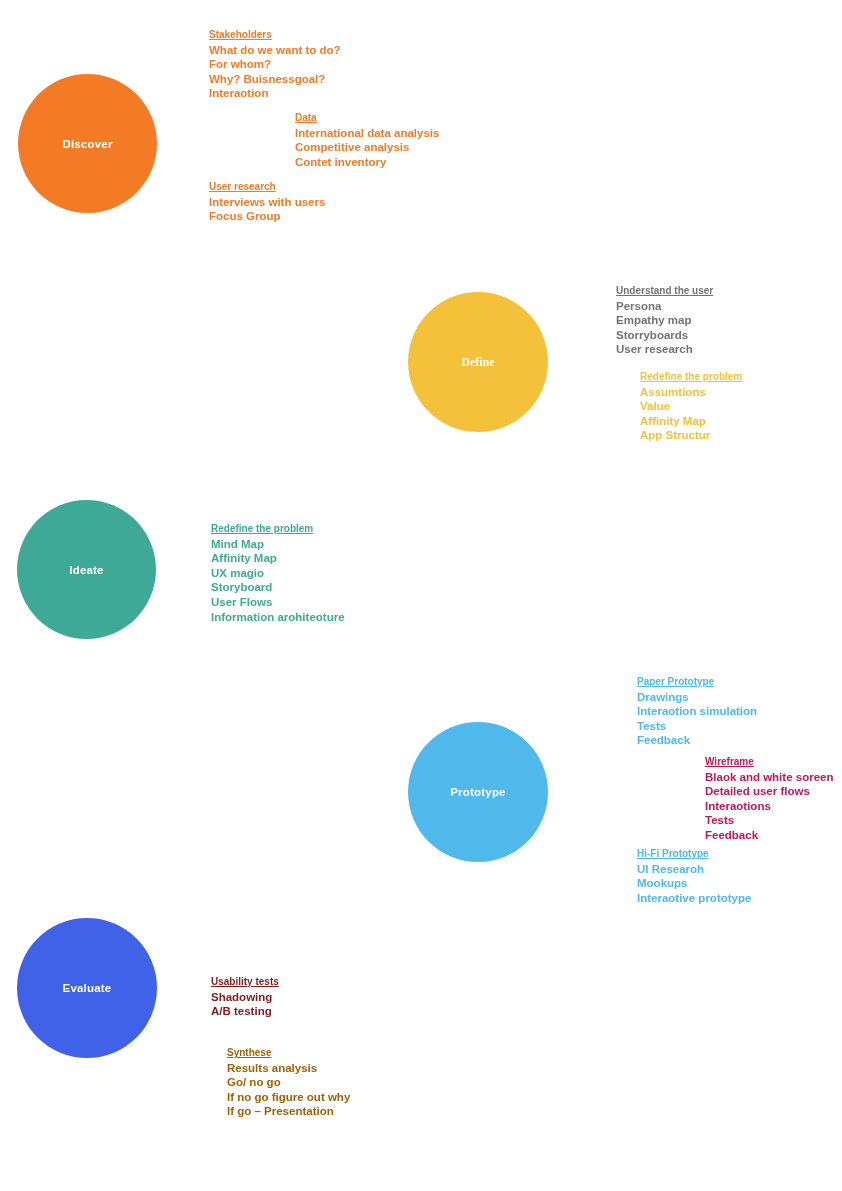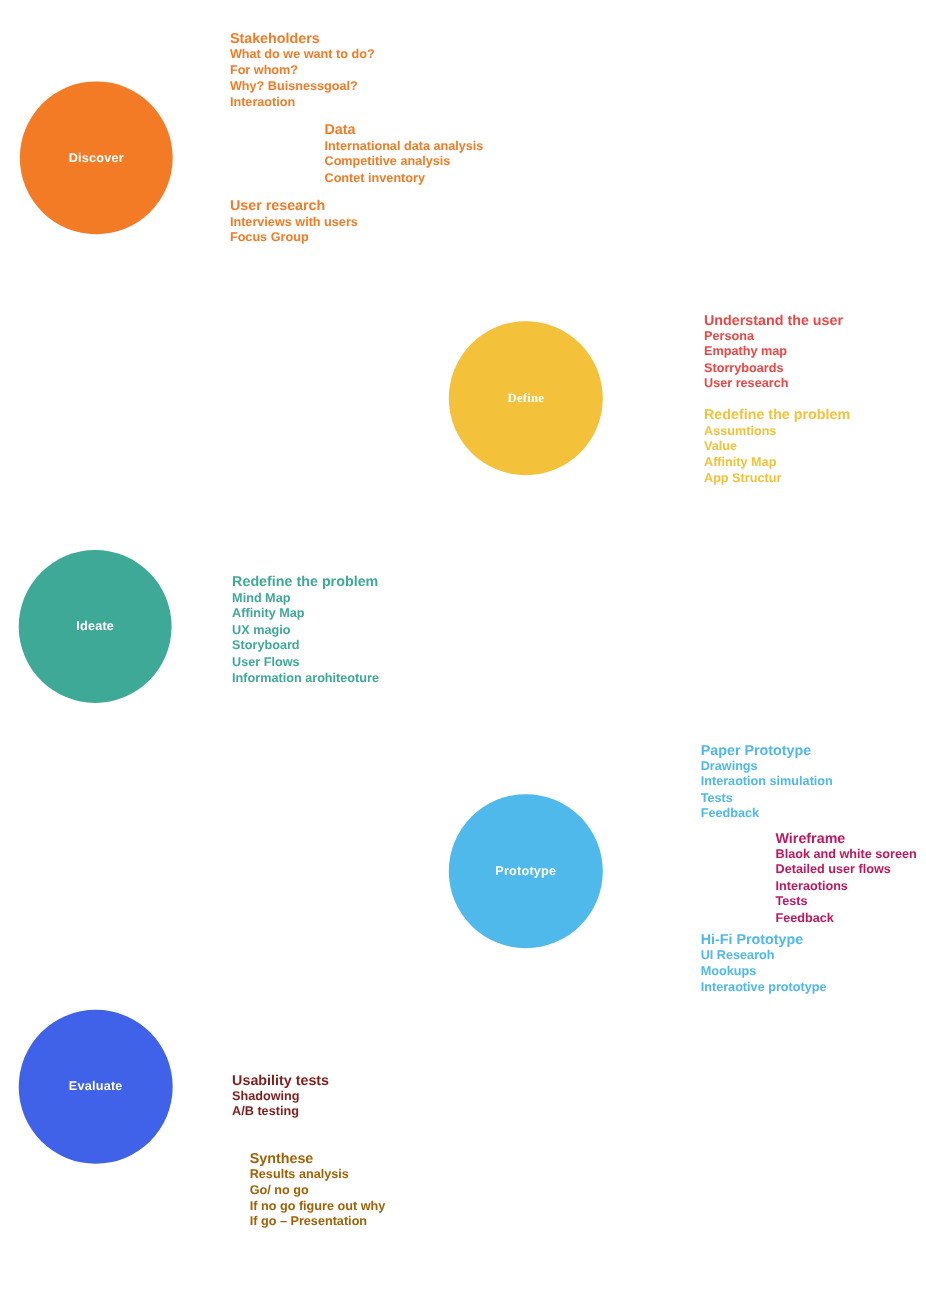--- a/index.html
+++ b/index.html
@@ -30,24 +30,25 @@
     font-size: 11.5px;
     font-weight: bold;
     letter-spacing: 0.2px;
     text-align: center;
     user-select: none;
   }
   .text-block {
     position: absolute;
   }
   .block-heading {
-    font-size: 13px;
+    font-size: 10px;
     font-weight: bold;
     line-height: 14.6px;
     white-space: nowrap;
+    text-decoration: underline;
   }
   .block-item {
     font-size: 11.5px;
     font-weight: bold;
     line-height: 14.6px;
     white-space: nowrap;
   }
 </style>
 </head>
 <body>
@@ -70,21 +71,21 @@
       <div class="block-item">Contet inventory</div>
     </div>
     <div class="text-block" style="left: 209px; top: 180px; color: rgb(244, 123, 38);">
       <div class="block-heading">User research</div>
       <div class="block-item">Interviews with users</div>
       <div class="block-item">Focus Group</div>
     </div>
     <div class="phase-circle" style="left: 408px; top: 292px; width: 140px; height: 140px; background: rgb(243, 193, 58); font-family: Liberation Serif, serif;">
       <span class="phase-circle-label">Define</span>
     </div>
-    <div class="text-block" style="left: 640px; top: 284px; color: #ef4444;">
+    <div class="text-block" style="left: 616px; top: 284px; color: #737373;">
       <div class="block-heading">Understand the user</div>
       <div class="block-item">Persona</div>
       <div class="block-item">Empathy map</div>
       <div class="block-item">Storryboards</div>
       <div class="block-item">User research</div>
     </div>
     <div class="text-block" style="left: 640px; top: 370px; color: rgb(243, 193, 58);">
       <div class="block-heading">Redefine the problem</div>
       <div class="block-item">Assumtions</div>
       <div class="block-item">Value</div>

